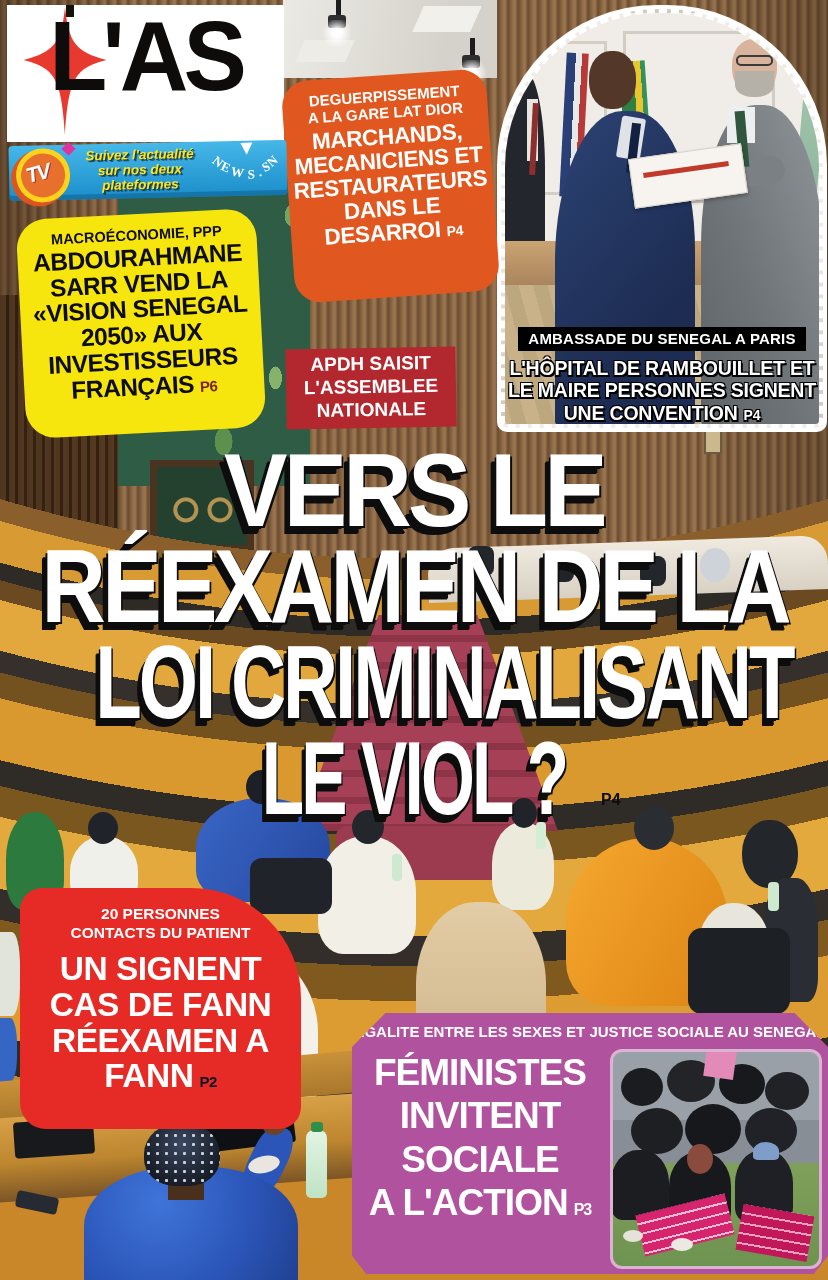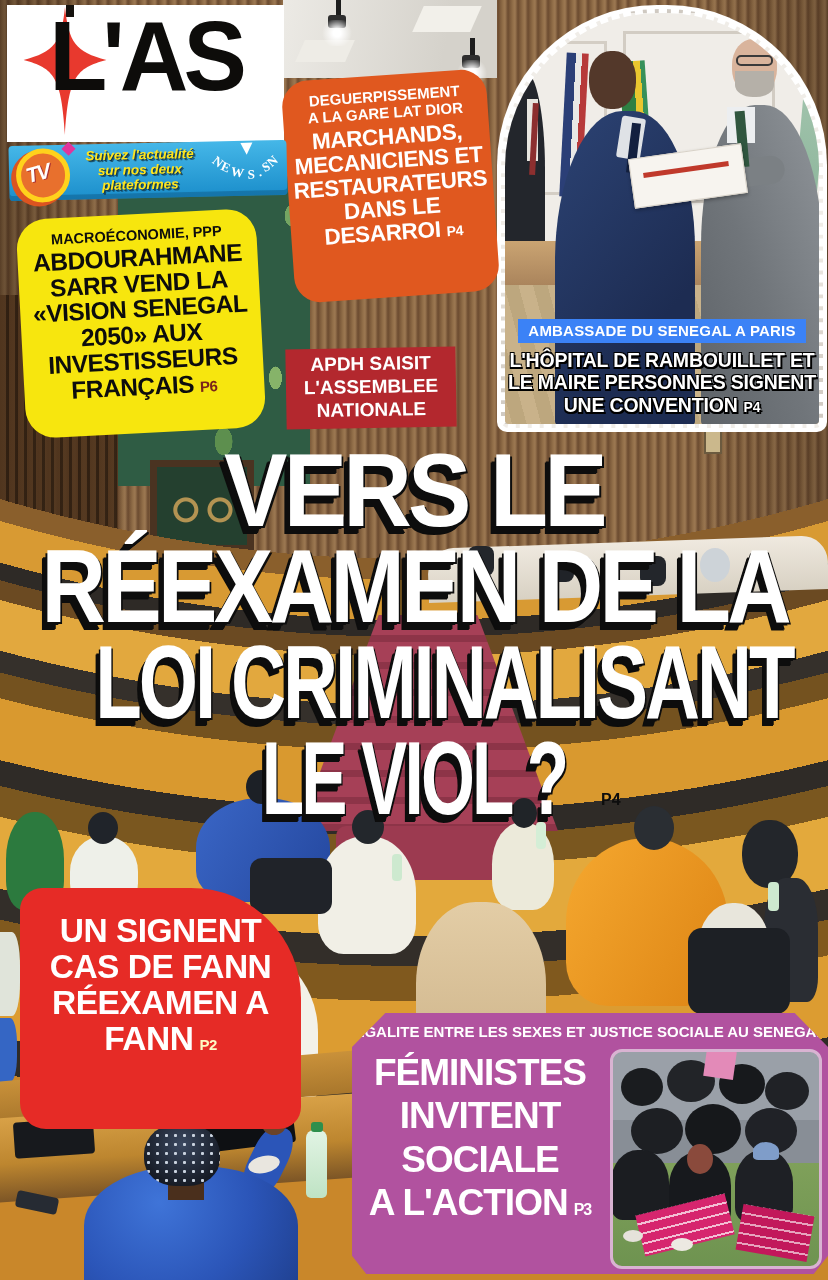--- a/index.html
+++ b/index.html
@@ -20,22 +20,22 @@
   .tv-spark{position:absolute;right:-9px;top:-9px;width:10px;height:10px;background:#e0359c;transform:rotate(45deg);}
   .banner-text{position:absolute;left:62px;top:4px;width:138px;text-align:center;font-size:13.5px;line-height:1.12;font-weight:700;font-style:italic;color:#ffe51d;text-shadow:1px 1px 0 #123a52,2px 2px 0 rgba(0,0,0,.45);}
   .news-block{position:absolute;right:2px;top:0;width:78px;height:55px;}
   .news-tri{position:absolute;left:34px;top:2px;width:0;height:0;border-left:6px solid transparent;border-right:6px solid transparent;border-top:12px solid #fff;}
   .news-arc{position:absolute;left:0;top:13px;width:100%;text-align:center;font-family:"Liberation Serif",serif;font-weight:700;font-size:13px;color:#fff;letter-spacing:1px;}
 
   
   .photo-card{position:absolute;left:497px;top:5px;width:330px;height:427px;background:#fff;border-radius:160px 160px 10px 10px;padding:4px;box-sizing:border-box;z-index:5;}
   .photo-scene{position:relative;width:100%;height:100%;border-radius:158px 158px 8px 8px;border:4px dashed #fff;box-sizing:border-box;overflow:hidden;background:linear-gradient(#f0ede8 0 55%,#ddd8d0 75%,#cfc9c1);}
   .photo-caption{position:absolute;left:0;bottom:8px;width:100%;text-align:center;z-index:3;}
-  .badge{display:inline-block;background:#3b82f6;color:#fff;font-weight:700;font-size:15px;padding:3px 10px 4px;letter-spacing:.2px;}
-  .cap-hl{margin:6px 0 8px;font-size:19.5px;font-weight:900;line-height:1.15;color:#fff;}
+  .badge{display:inline-block;background:#000000;color:#fff;font-weight:700;font-size:15px;padding:3px 10px 4px;letter-spacing:.2px;}
+  .cap-hl{margin:6px 0 0;font-size:19.5px;font-weight:900;line-height:1.15;color:#fff;}
   .cap-line{display:block;text-shadow:2px 2px 0 #000,-1px -1px 0 #000,1px -1px 0 #000,-1px 2px 0 #000,0 2px 0 #000;letter-spacing:-.2px;}
   .pg{font-size:13px;font-weight:700;margin-left:6px;}
   .pg-white{color:#fff;font-size:14px;}
 
   
   .story-box{position:absolute;box-sizing:border-box;text-align:center;}
   .kicker{font-weight:800;}
   .hl{font-weight:900;}
   .orange-box{left:288px;top:75px;width:205px;height:222px;background:#e0581f;border-radius:26px;transform:rotate(-4deg);color:#fff;padding-top:13px;z-index:6;}
   .orange-box .kicker{font-size:15px;line-height:1.12;}
@@ -54,21 +54,21 @@
   .ml1{transform:scale(.96,1.05);}
   .ml2{transform:scale(.90,1.05);}
   .ml3{transform:scale(.77,1.05);}
   .ml4{transform:scale(.70,1.05);}
   .pg-main{position:absolute;left:601px;top:349px;font-size:16px;font-weight:900;color:#0d0d0d;margin:0;}
 
   
   .mpox-box{position:absolute;left:20px;top:888px;width:281px;height:241px;background:#e62b26;color:#fff;text-align:center;border-radius:22px 110px 22px 26px;z-index:8;padding-top:17px;box-sizing:border-box;}
   .mpox-box .kicker{font-size:15.5px;line-height:1.22;}
   .mpox-box .hl{font-size:33.5px;line-height:1.07;margin-top:8px;letter-spacing:-.5px;}
-  .mpox-box .pg{font-size:15px;color:#fef9c3;}
+  .mpox-box .pg{font-size:15px;color:#0f172a;}
 
   
   .fem-box{position:absolute;left:352px;top:1013px;width:476px;height:261px;background:#b1529f;z-index:8;clip-path:polygon(7% 0,93% 0,100% 13%,100% 93%,97% 100%,3% 100%,0 93%,0 13%);color:#fff;box-sizing:border-box;}
   .fem-kicker{margin-top:10px;text-align:center;font-size:15px;font-weight:800;}
   .fem-col{position:absolute;left:2px;top:38px;width:252px;text-align:center;font-size:37px;font-weight:900;line-height:1.17;letter-spacing:-1px;}
   .fem-col .pg{font-size:16px;}
   .fem-photo{position:absolute;left:258px;top:36px;width:206px;height:214px;border-radius:12px;border:3px solid #d9b3d2;overflow:hidden;background:linear-gradient(#9aa0a8 0 32%,#888e96 32% 52%,#7fa05a 52%,#6e9350);}
 </style>
 </head>
 <body>
@@ -238,20 +238,24 @@
 
   <h1 class="main-headline">
     <span class="ml ml1">VERS LE</span>
     <span class="ml ml2">RÉEXAMEN DE LA</span>
     <span class="ml ml3">LOI CRIMINALISANT</span>
     <span class="ml ml4">LE VIOL ?</span>
     <span class="pg-main">P4</span>
   </h1>
 
   <article class="mpox-box">
+    <div class="kicker">
+      <div>20 PERSONNES</div>
+      <div>CONTACTS DU PATIENT</div>
+    </div>
     <h2 class="hl" style="margin:8px 0 0;">
       <span style="display:block">UN SIGNENT</span>
       <span style="display:block">CAS DE FANN</span>
       <span style="display:block">RÉEXAMEN A</span>
       <span style="display:block"><span>FANN</span><span class="pg">P2</span></span>
     </h2>
   </article>
 
   <article class="fem-box">
     <div class="fem-kicker">EGALITE ENTRE LES SEXES ET JUSTICE SOCIALE AU SENEGAL</div>

